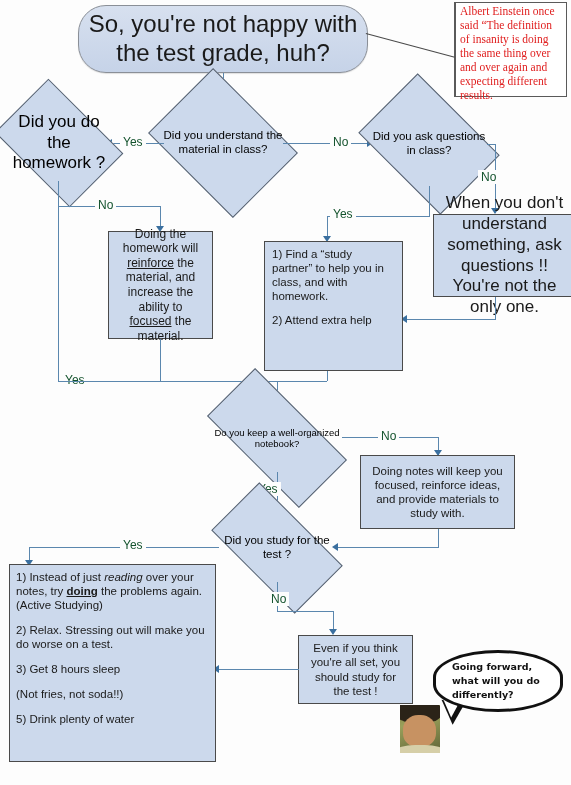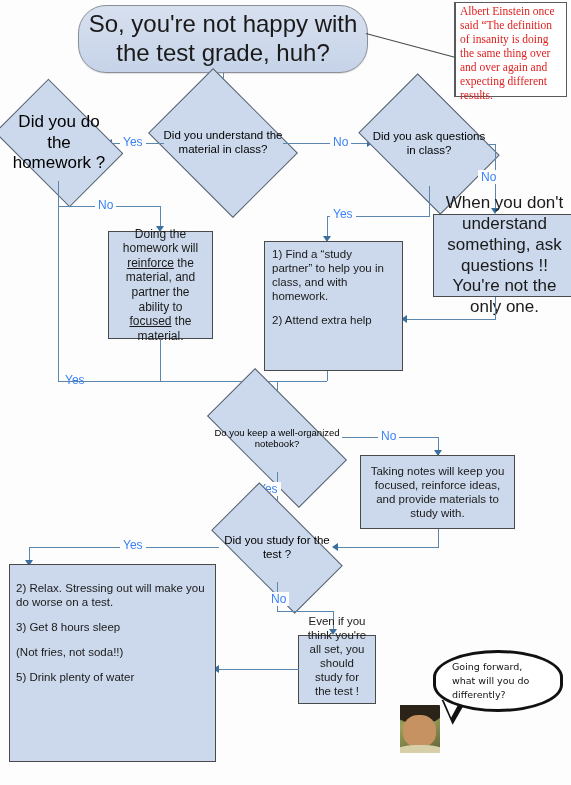--- a/index.html
+++ b/index.html
@@ -82,21 +82,21 @@
     position: absolute;
     width: 0; height: 0;
   }
   .arrow.down  { border-left: 4px solid transparent; border-right: 4px solid transparent; border-top: 6px solid #3a6f9f; }
   .arrow.left  { border-top: 4px solid transparent; border-bottom: 4px solid transparent; border-right: 6px solid #3a6f9f; }
   .arrow.right { border-top: 4px solid transparent; border-bottom: 4px solid transparent; border-left: 6px solid #3a6f9f; }
 
   .edge-label {
     position: absolute;
     font-size: 12px;
-    color: #3b82f6;
+    color: #14532d;
     background: #fdfdfd;
     padding: 0 3px;
     white-space: nowrap;
   }
 
   
   #einstein-quote {
     position: absolute;
     border-left: 2px solid #5a5a5a;
     border-top: 1px solid #5a5a5a;
@@ -124,21 +124,21 @@
     border-radius: 50%/44%;
     background: #fff;
     display: flex;
     align-items: center;
     justify-content: flex-start;
     box-sizing: border-box;
   }
   #speech-bubble .btxt {
     font-family: "DejaVu Sans", sans-serif;
     font-size: 9.5px;
-    font-weight: 400;
+    font-weight: 700;
     line-height: 1.45;
     color: #111;
     padding: 0 12px 0 16px;
   }
   #speech-tail {
     position: absolute;
     width: 0; height: 0;
     border-left: 16px solid transparent;
     border-right: 7px solid transparent;
     border-top: 22px solid #111;
@@ -217,21 +217,21 @@
 
   <div class="line-h" style="left:58px; top:206px; width:102px;"></div>
   <div class="line-v" style="left:160px; top:206px; height:24px;"></div>
   <div class="arrow down" style="left:156px; top:226px;"></div>
   <div class="edge-label" style="left:95px; top:198px;">No</div>
 
   <div class="edge-label" style="left:62px; top:373px;">Yes</div>
 
   <div class="node box" id="p-homework" style="left:108px; top:231px; width:105px; height:108px; font-size:12px;">
     <div class="inner">
-      <span>Doing the homework will </span><u>reinforce</u><span> the material, and partner the ability to </span><u>focused</u><span> the material.</span>
+      <span>Doing the homework will </span><u>reinforce</u><span> the material, and increase the ability to </span><u>focused</u><span> the material.</span>
     </div>
   </div>
 
   <div class="line-v" style="left:160px; top:339px; height:42px;"></div>
 
   <div class="diamond" id="q-ask" style="left:371px; top:102px; width:116px; height:84px;">
     <div class="shape"></div>
     <div class="dlabel" style="font-size:11.5px;">
       <span>Did you ask questions in class?</span>
     </div>
@@ -282,21 +282,21 @@
   <div class="line-h" style="left:342px; top:437px; width:97px;"></div>
   <div class="line-v" style="left:438px; top:437px; height:18px;"></div>
   <div class="arrow down" style="left:434px; top:450px;"></div>
   <div class="edge-label" style="left:378px; top:429px;">No</div>
 
   <div class="line-v" style="left:277px; top:472px; height:42px;"></div>
   <div class="arrow down" style="left:273px; top:509px;"></div>
   <div class="edge-label" style="left:255px; top:482px;">Yes</div>
 
   <div class="node box" id="p-notes" style="left:360px; top:455px; width:155px; height:74px; font-size:11.5px;">
-    <div class="inner">Taking notes will keep you focused, reinforce ideas, and provide materials to study with.</div>
+    <div class="inner">Doing notes will keep you focused, reinforce ideas, and provide materials to study with.</div>
   </div>
 
   <div class="line-v" style="left:438px; top:529px; height:18px;"></div>
   <div class="line-h" style="left:338px; top:547px; width:101px;"></div>
   <div class="arrow left" style="left:332px; top:543px;"></div>
 
   <div class="diamond" id="q-studied" style="left:218px; top:514px; width:118px; height:68px;">
     <div class="shape"></div>
     <div class="dlabel" style="font-size:11.5px;">
       <span>Did you study for the test ?</span>
@@ -307,29 +307,30 @@
   <div class="line-v" style="left:29px; top:547px; height:18px;"></div>
   <div class="arrow down" style="left:25px; top:560px;"></div>
   <div class="edge-label" style="left:120px; top:538px;">Yes</div>
 
   <div class="line-v" style="left:277px; top:582px; height:29px;"></div>
   <div class="line-h" style="left:277px; top:611px; width:56px;"></div>
   <div class="line-v" style="left:333px; top:611px; height:22px;"></div>
   <div class="arrow down" style="left:329px; top:629px;"></div>
   <div class="edge-label" style="left:268px; top:592px;">No</div>
 
-  <div class="node box" id="p-even-if" style="left:298px; top:635px; width:78px; height:69px; font-size:11.5px;align-items:flex-end;">
+  <div class="node box" id="p-even-if" style="left:298px; top:635px; width:115px; height:69px; font-size:11.5px;">
     <div class="inner">Even if you think you're all set, you should study for the test !</div>
   </div>
 
   <div class="line-h" style="left:219px; top:669px; width:80px;"></div>
   <div class="arrow left" style="left:213px; top:665px;"></div>
 
   <div class="node box left-align" id="p-tips" style="left:9px; top:564px; width:207px; height:198px; font-size:11.5px;">
     <div class="inner" style="padding:5px 6px;">
+      <div><span>1) Instead of just </span><i>reading</i><span> over your notes, try </span><b><u>doing</u></b><span> the problems again.  (Active Studying)</span></div>
       <div style="height:11px;"></div>
       <div>2) Relax.  Stressing out will make you do worse on a test.</div>
       <div style="height:11px;"></div>
       <div>3) Get 8 hours sleep</div>
       <div style="height:11px;"></div>
       <div>(Not fries, not soda!!)</div>
       <div style="height:11px;"></div>
       <div>5) Drink plenty of water</div>
     </div>
   </div>

